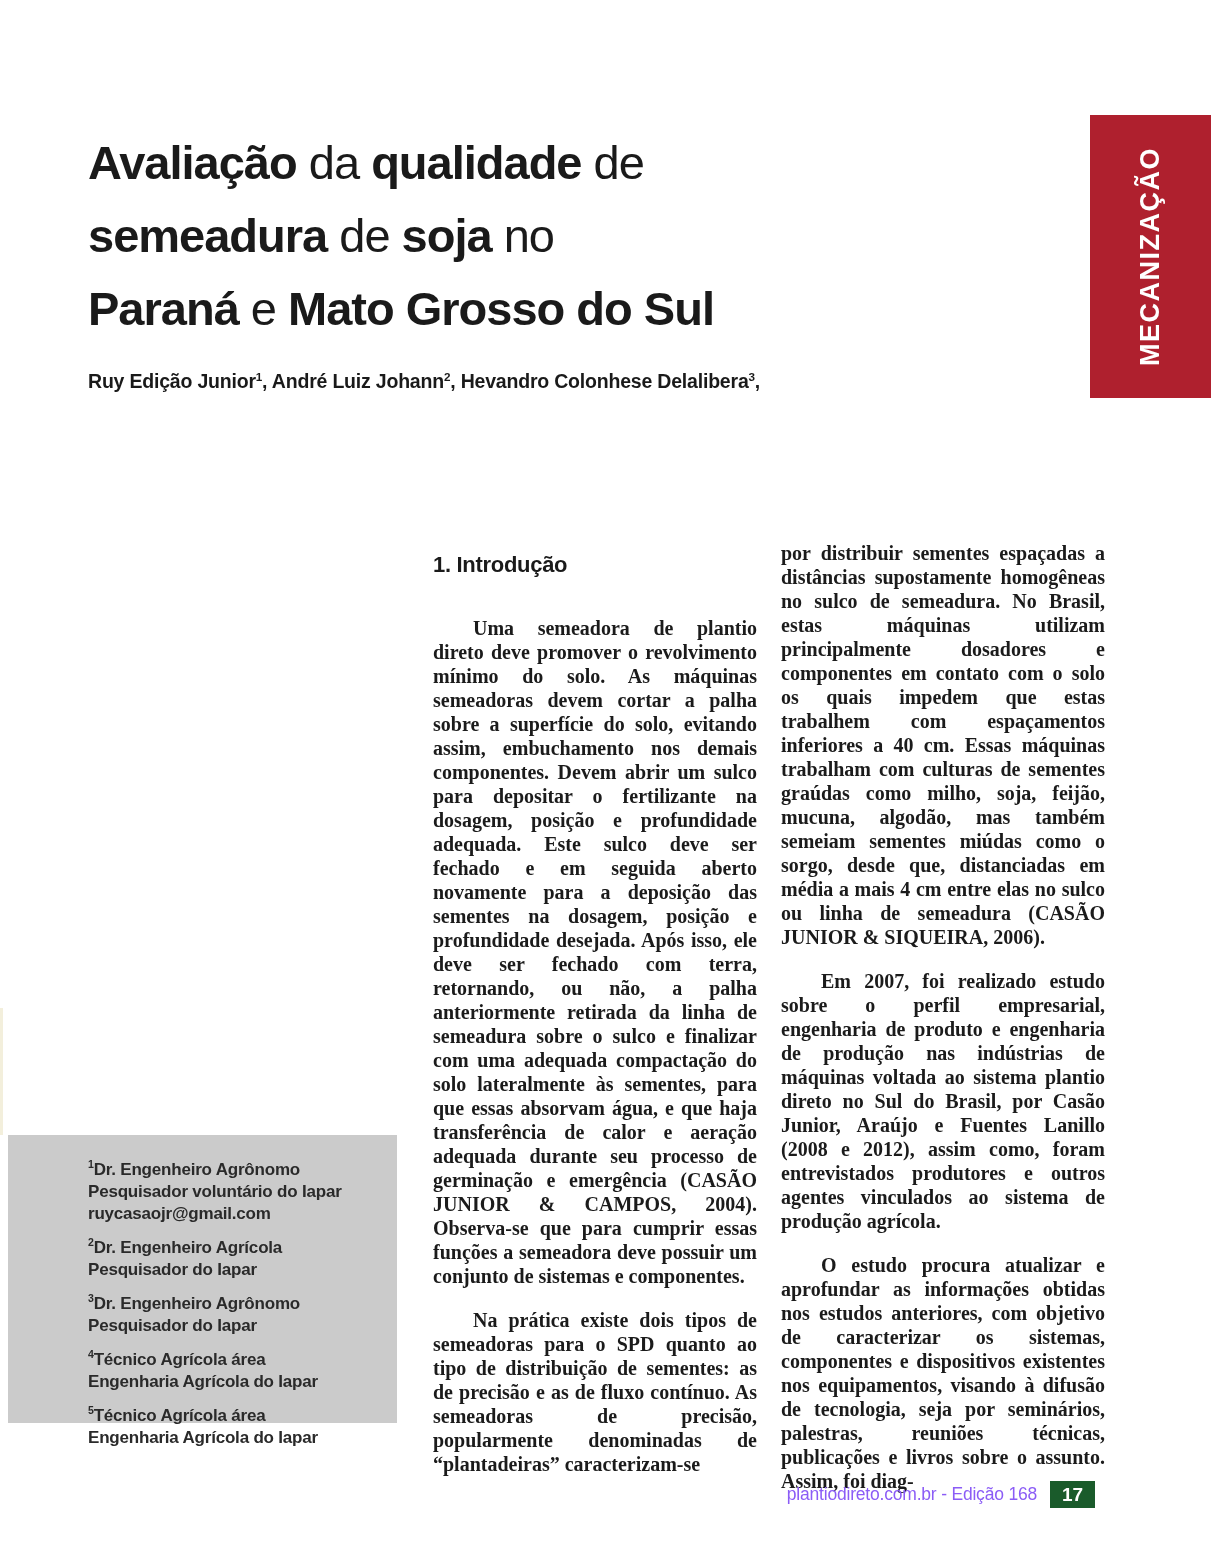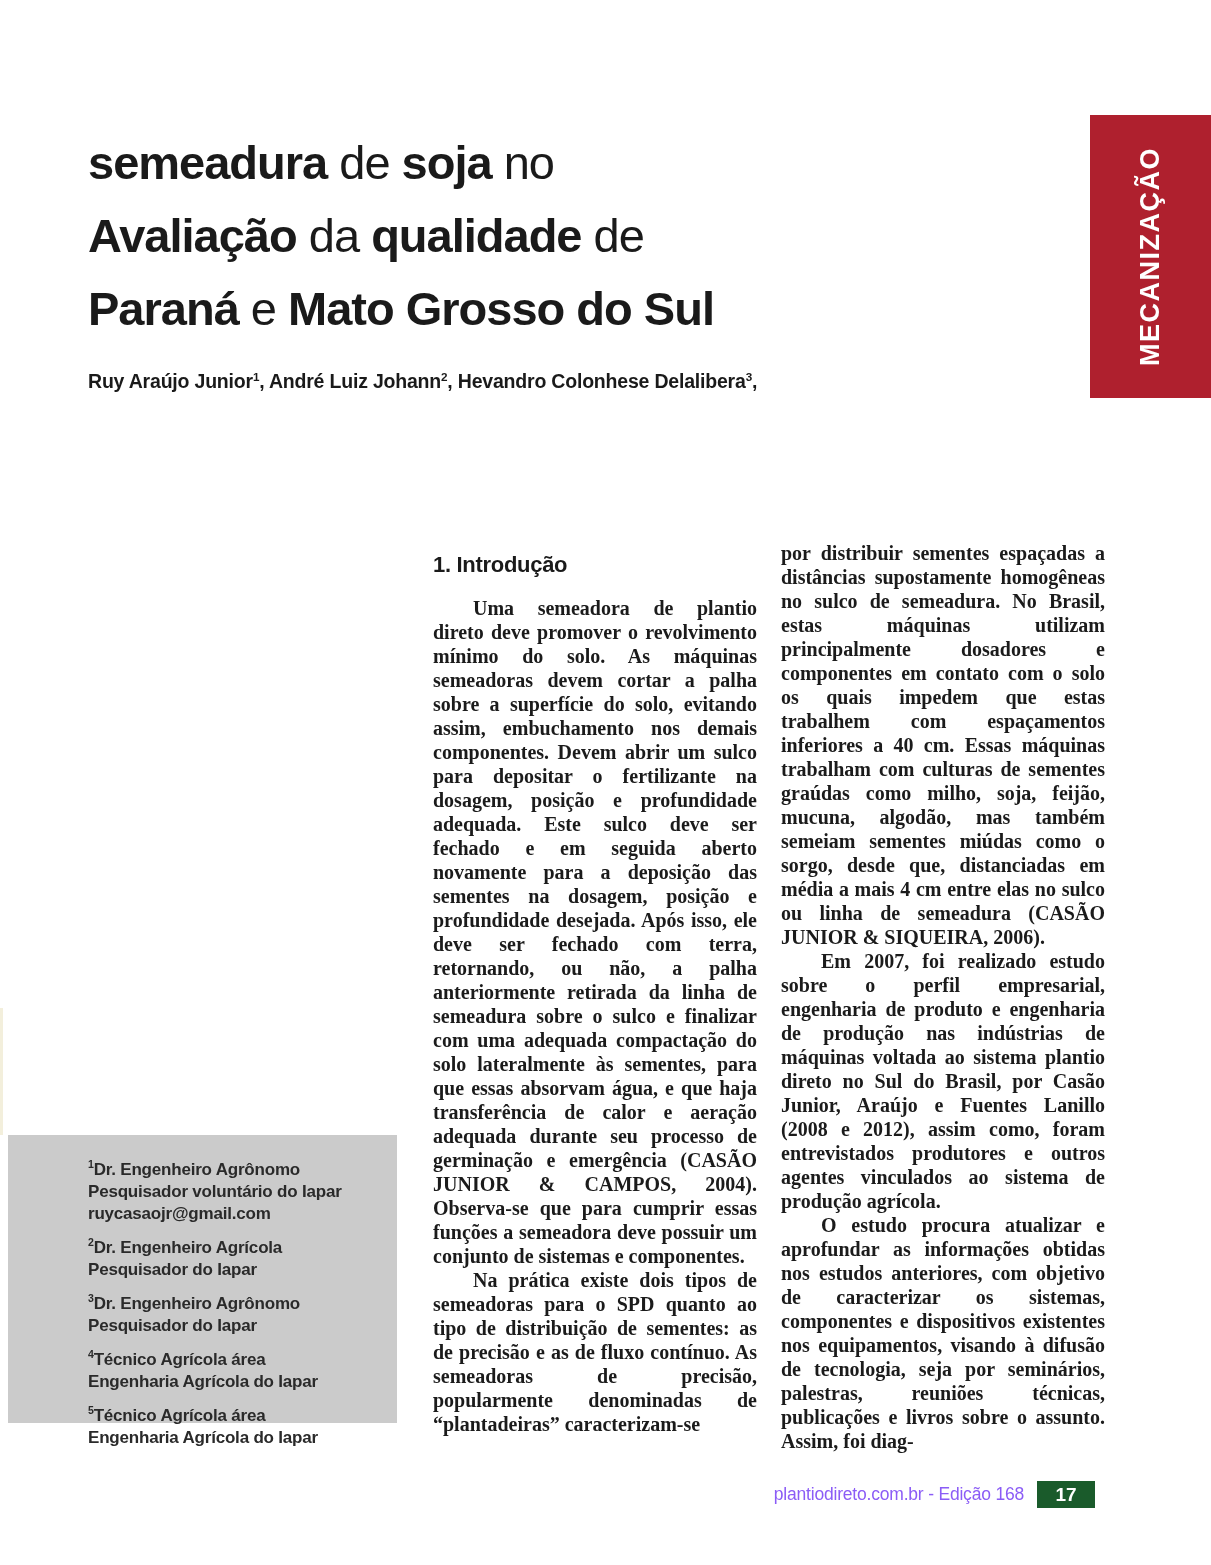--- a/index.html
+++ b/index.html
@@ -47,21 +47,21 @@
   }
   .col {
     position:absolute; width:324px;
     font-family:"Liberation Serif", serif;
     font-size:20px; line-height:24px; color:#1b1b1b;
     text-align:justify;
     font-weight:bold;
   }
   .col1 { left:433px; top:596px; }
   .col2 { left:781px; top:541px; }
-  .col p.indent { text-indent:40px; }
+  .col p.indent { text-indent:40px;margin-top:20px; }
   .col p { margin:0; }
 
   
   .aff-box {
     position:absolute; left:8px; top:1135px; width:389px; height:288px;
     background:#CBCBCB;
     padding:24px 10px 8px 80px;
   }
   .aff-entry { margin-bottom:12px; font-size:17px; line-height:22px; font-weight:700; color:#2a2a2a; letter-spacing:-0.2px; }
   .aff-entry sup { font-size:62%; vertical-align:super; line-height:0; }
@@ -73,38 +73,38 @@
     background:#F3EFDC;
   }
 
   
   .footer {
     position:absolute; top:1481px; left:640px; width:455px;
     display:flex; align-items:center; justify-content:flex-end; gap:13px;
   }
   .footer-site { font-size:17.5px; color:#8b5cf6; letter-spacing:-0.2px; }
   .page-num-box {
-    width:58px; height:27px; background:#1A5B2B;
+    width:45px; height:27px; background:#1A5B2B;
     display:flex; align-items:center; justify-content:center;
   }
   .page-num { color:#ffffff; font-weight:700; font-size:19px; }
 </style>
 </head>
 <body>
 
 <div class="page">
 
   <h1 class="title-block">
+    <div><span class="b">Avaliação</span><span> da </span><span class="b">qualidade</span><span> de</span></div>
     <div><span class="b">semeadura</span><span> de </span><span class="b">soja</span><span> no</span></div>
-    <div><span class="b">Avaliação</span><span> da </span><span class="b">qualidade</span><span> de</span></div>
     <div><span class="b">Paraná</span><span> e </span><span class="b">Mato Grosso do Sul</span></div>
   </h1>
 
   <div class="authors">
-    <div><span>Ruy Araújo Junior</span><sup>1</sup><span>, André Luiz Johann</span><sup>2</sup><span>, Hevandro Colonhese Delalibera</span><sup>3</sup><span>,</span></div>
+    <div><span>Ruy Edição Junior</span><sup>1</sup><span>, André Luiz Johann</span><sup>2</sup><span>, Hevandro Colonhese Delalibera</span><sup>3</sup><span>,</span></div>
   </div>
 
   <div class="banner">
     <span class="banner-label">MECANIZAÇÃO</span>
   </div>
 
   <div class="col-heading">1. Introdução</div>
 
   <div class="col col1">
     <p class="indent">Uma semeadora de plantio direto deve promover o revolvimento mínimo do solo. As máquinas semeadoras devem cortar a palha sobre a superfície do solo, evitando assim, embuchamento nos demais componentes. Devem abrir um sulco para depositar o fertilizante na dosagem, posição e profundidade adequada. Este sulco deve ser fechado e em seguida aberto novamente para a deposição das sementes na dosagem, posição e profundidade desejada. Após isso, ele deve ser fechado com terra, retornando, ou não, a palha anteriormente retirada da linha de semeadura sobre o sulco e finalizar com uma adequada compactação do solo lateralmente às sementes, para que essas absorvam água, e que haja transferência de calor e aeração adequada durante seu processo de germinação e emergência (CASÃO JUNIOR &amp; CAMPOS, 2004). Observa-se que para cumprir essas funções a semeadora deve possuir um conjunto de sistemas e componentes.</p>

